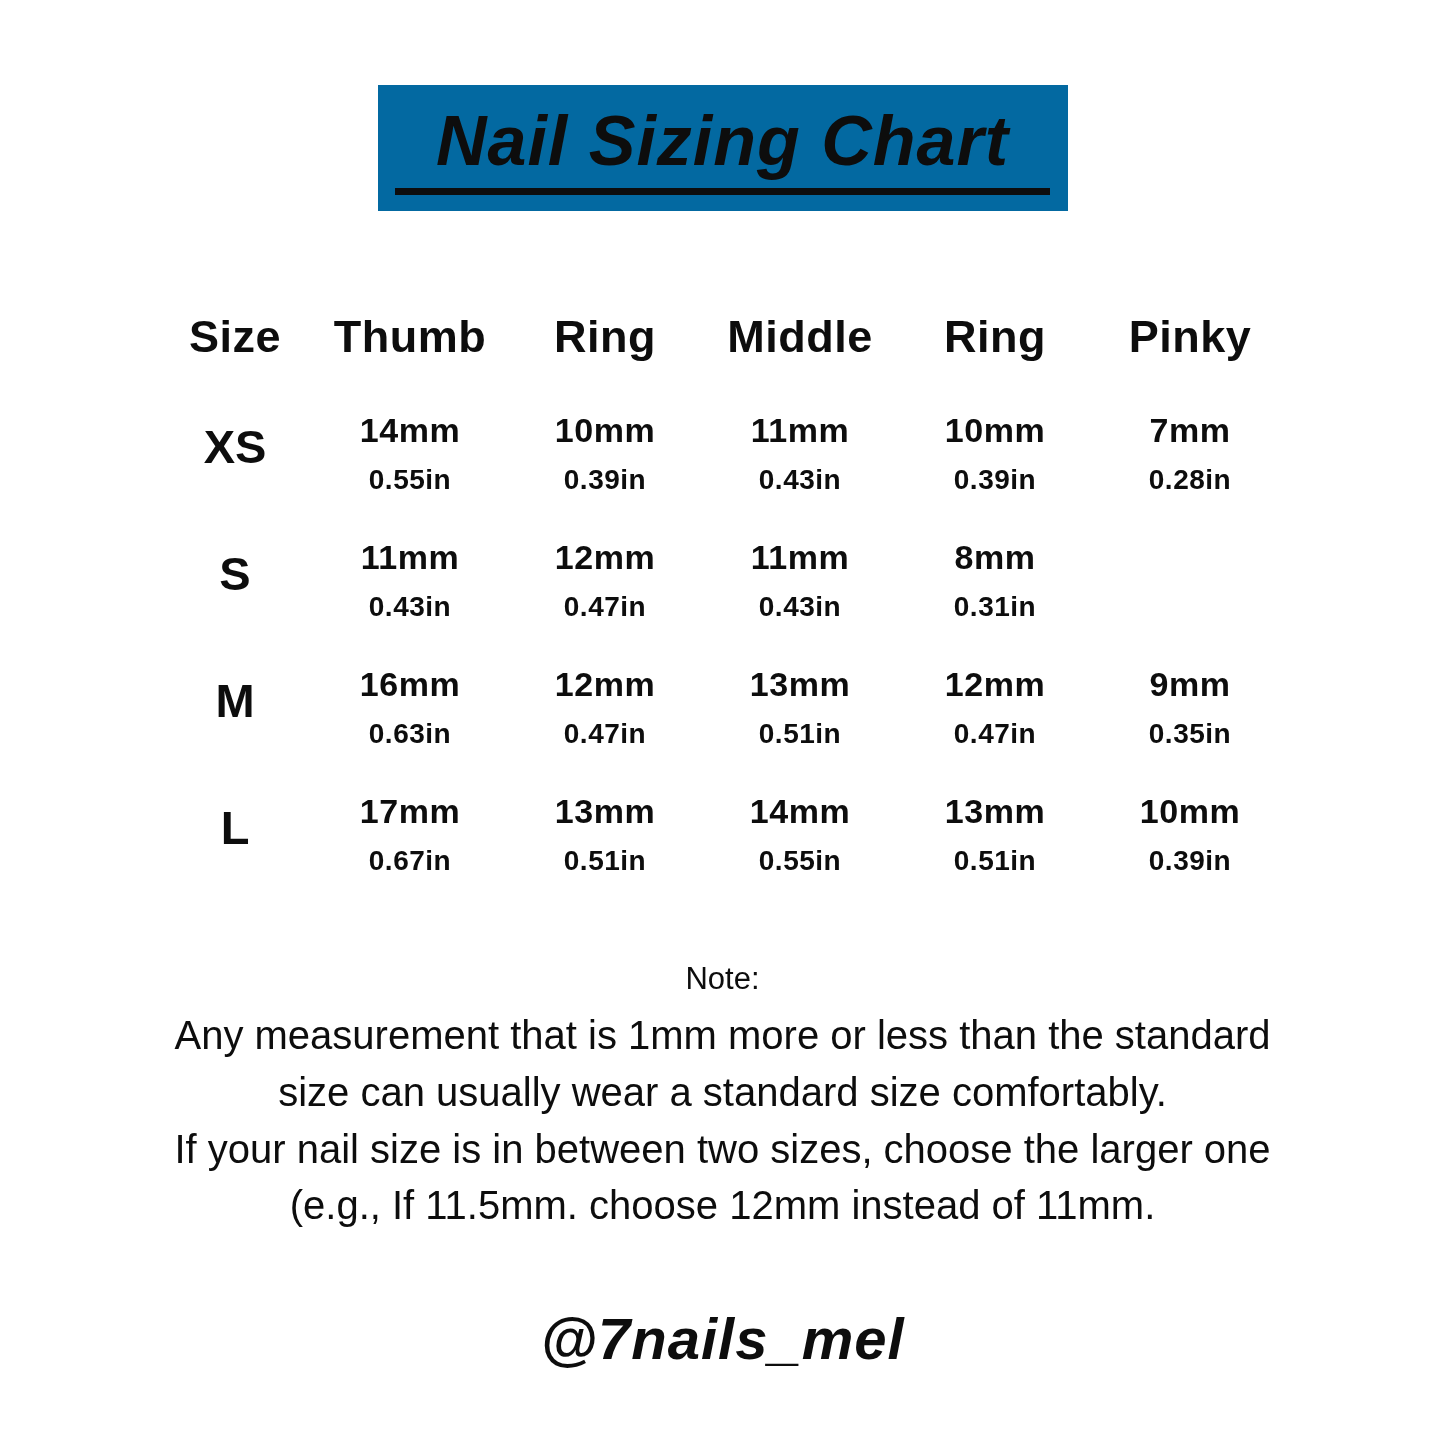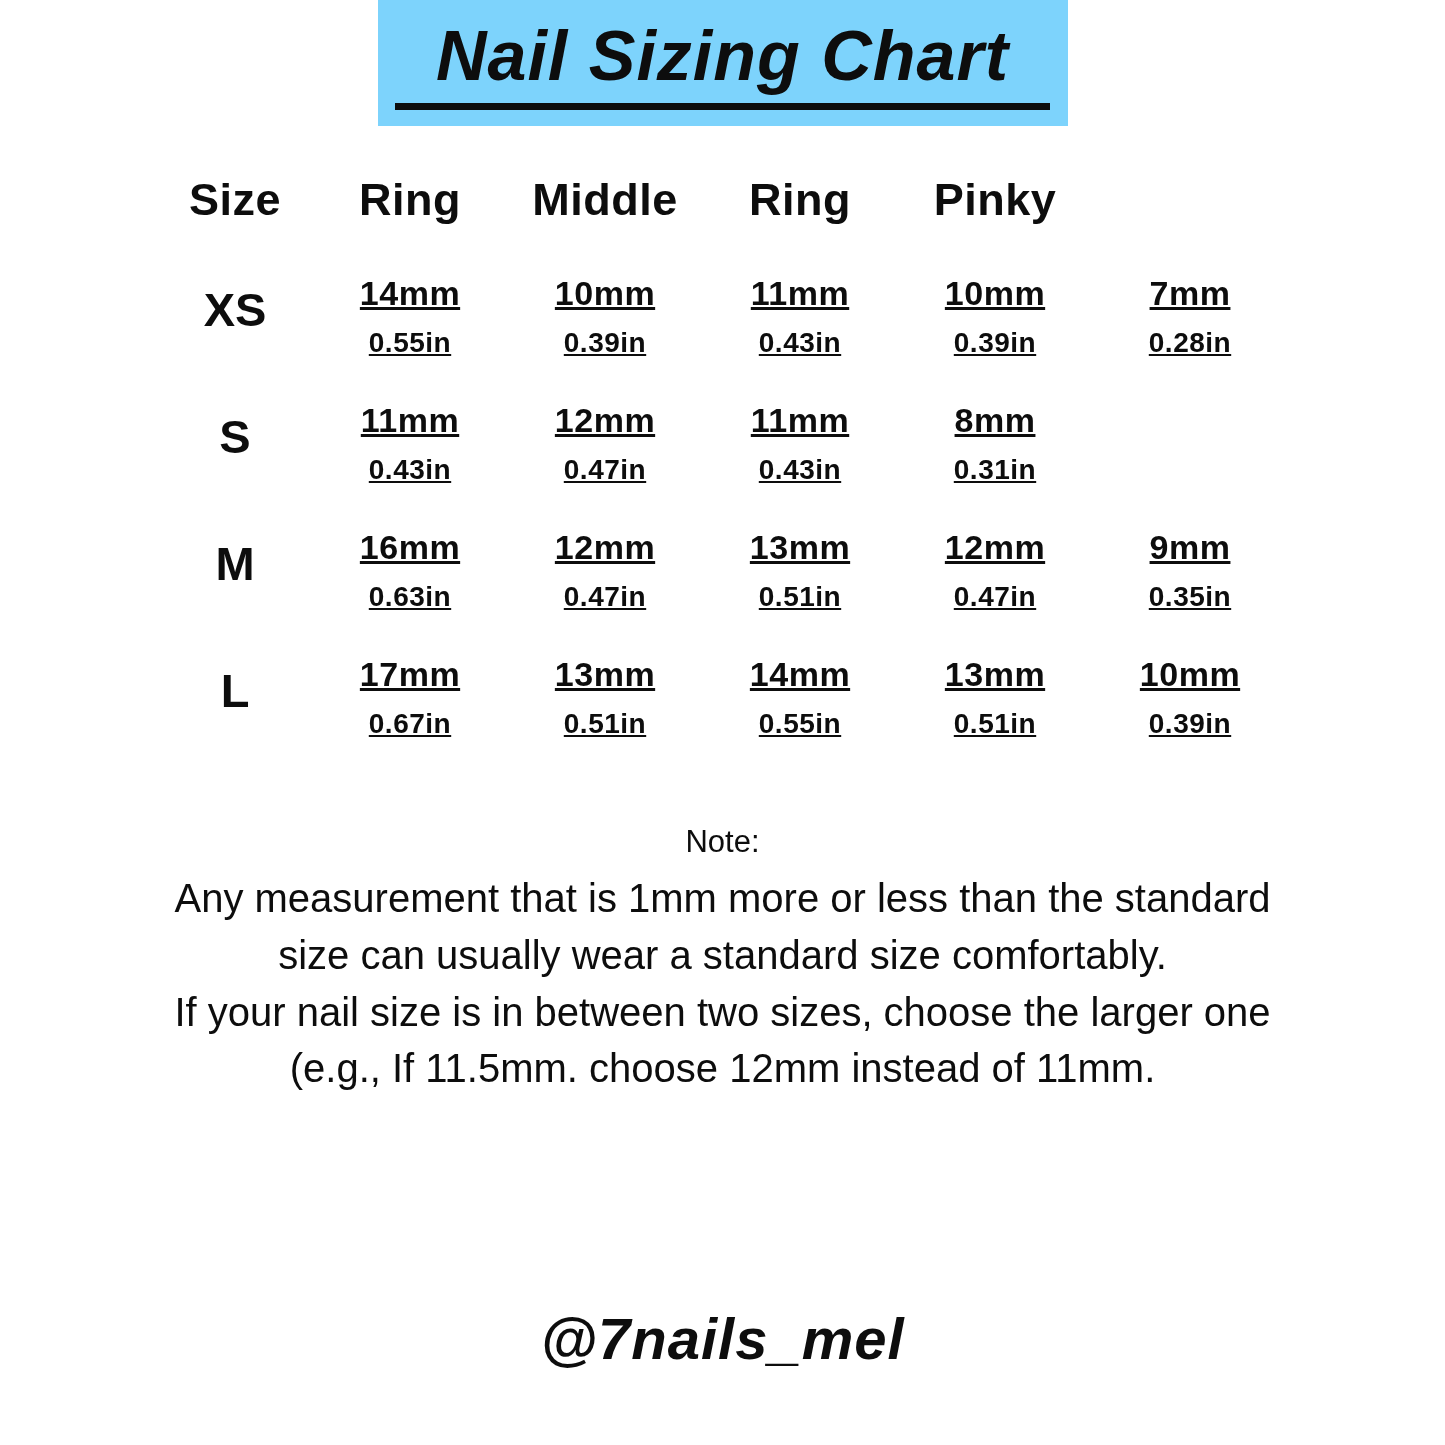--- a/index.html
+++ b/index.html
@@ -15,23 +15,24 @@
     width: 1445px;
     height: 1445px;
     background: #ffffff;
     display: flex;
     flex-direction: column;
     align-items: center;
   }
 
   
   .banner {
+    margin-top: 85px;
     width: 690px;
     height: 126px;
-    background: #7dd3fc;
+    background: #0369a1;
     display: flex;
     flex-direction: column;
     align-items: center;
     justify-content: center;
   }
   .banner .title {
     font-size: 70px;
     font-weight: 700;
     font-style: italic;
     letter-spacing: 1px;
@@ -41,21 +42,21 @@
   }
   .banner .title-underline {
     width: 655px;
     height: 7px;
     background: #0d0d0d;
     margin-top: 12px;
   }
 
   
   .table {
-    margin-top: 48px;
+    margin-top: 100px;
     width: 1130px;
   }
   .trow {
     display: grid;
     grid-template-columns: 155px repeat(5, 1fr);
     align-items: start;
   }
   .thead { margin-bottom: 48px; }
   .th {
     font-size: 45px;
@@ -63,21 +64,21 @@
     text-align: center;
     letter-spacing: 0.5px;
   }
   .body-row { margin-bottom: 42px; }
   .size-label {
     font-size: 47px;
     font-weight: 700;
     text-align: center;
     padding-top: 8px;
   }
-  .cell { text-align: center; text-decoration: underline; }
+  .cell { text-align: center; }
   .cell .mm {
     font-size: 34px;
     font-weight: 700;
     letter-spacing: 0.5px;
   }
   .cell .in {
     font-size: 28px;
     font-weight: 700;
     margin-top: 14px;
     letter-spacing: 0.5px;
@@ -118,20 +119,21 @@
 
   <div class="banner">
     <div class="title">Nail Sizing Chart</div>
     <div class="title-underline"></div>
   </div>
 
   <div class="table">
 
     <div class="trow thead">
       <div class="th">Size</div>
+      <div class="th">Thumb</div>
       <div class="th">Ring</div>
       <div class="th">Middle</div>
       <div class="th">Ring</div>
       <div class="th">Pinky</div>
     </div>
 
     <div class="trow body-row">
       <div class="size-label">XS</div>
       <div class="cell">
         <div class="mm">14mm</div>

